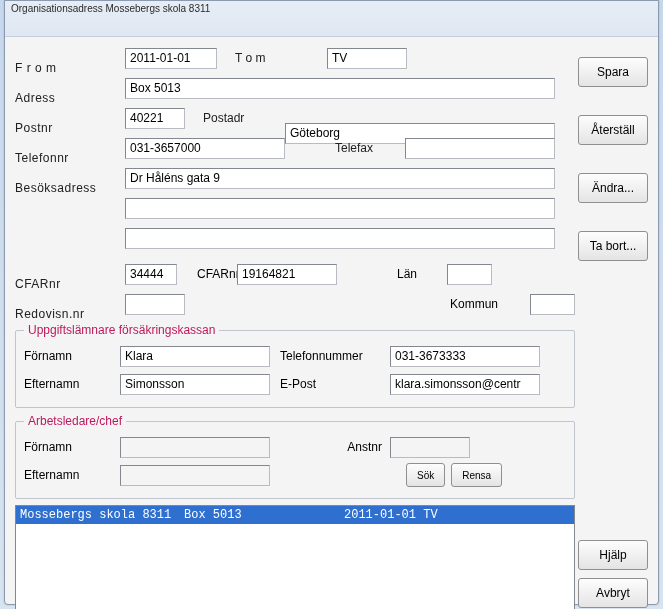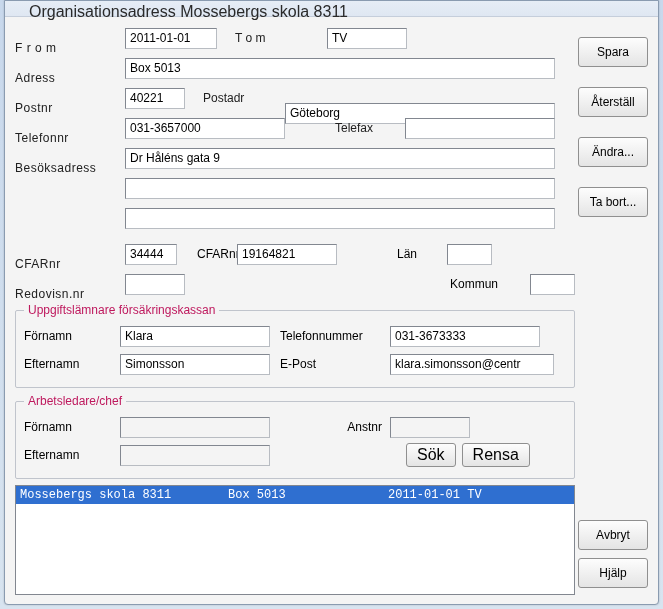--- a/index.html
+++ b/index.html
@@ -21,44 +21,44 @@
     height: 605px;
     background: #f4f4f4;
     border: 1px solid #8a9bb0;
     border-bottom-left-radius: 4px;
     border-bottom-right-radius: 4px;
     box-shadow: 0 0 2px rgba(0,0,0,0.2);
   }
   .titlebar {
     background: linear-gradient(#e6edf6, #dfe7f2);
     border-bottom: 1px solid #c5cedb;
-    padding: 2px 24px;
-    font-size: 16px;
+    padding: 2px 6px;
+    font-size: 10px;
     color: #2a2a2a;
-    height: 16px;
+    height: 36px;
   }
   .client {
     position: relative;
     width: 100%;
     height: calc(100% - 20px);
   }
   .form-area {
     position: absolute;
     left: 10px;
     top: 10px;
     width: 560px;
   }
   .btn-col {
     position: absolute;
     right: 10px;
     top: 20px;
     width: 70px;
     display: flex;
     flex-direction: column;
-    gap: 20px;
+    gap: 28px;
   }
   .btn-col-bottom {
     position: absolute;
     right: 10px;
     bottom: 12px;
     width: 70px;
     display: flex;
     flex-direction: column;
     gap: 8px;
   }
@@ -68,21 +68,21 @@
     font-size: 12px;
     background: linear-gradient(#fdfdfd, #e4e4e4);
     border: 1px solid #8f8f8f;
     border-radius: 3px;
     cursor: pointer;
   }
   button.btn-sm {
     height: 24px;
     padding: 0 10px;
     font-family: inherit;
-    font-size: 16px;
+    font-size: 10px;
     background: linear-gradient(#fdfdfd, #e4e4e4);
     border: 1px solid #8f8f8f;
     border-radius: 3px;
     cursor: pointer;
   }
   .row {
     display: flex;
     align-items: center;
     margin-bottom: 8px;
     height: 22px;
@@ -136,21 +136,21 @@
     font-family: "Courier New", monospace;
     font-size: 12px;
     line-height: 18px;
     padding: 0 4px;
     white-space: pre;
   }
   .list-row.selected {
     background: #2f6fd0;
     color: #fff;
   }
-  .list-cell1 { width: 208px; }
+  .list-cell1 { width: 164px; }
   .list-cell2 { width: 160px; }
   .list-cell3 { flex: 1; }
   .inner-row { display:flex; align-items:center; margin-bottom:6px; height:22px; }
   .inner-lbl { width: 96px; }
   .inner-lbl2 { width: 120px; padding-left: 10px;}
   .supervisor-btns { display:flex; gap:6px; margin-left:6px;}
 </style>
 </head>
 <body>
 
@@ -223,21 +223,21 @@
         <div class="inner-row">
           <span class="inner-lbl">Förnamn</span>
           <input class="txt" style="width: 150px;" value="Klara">
           <span class="inner-lbl2">Telefonnummer</span>
           <input class="txt" style="width: 150px;" value="031-3673333">
         </div>
         <div class="inner-row">
           <span class="inner-lbl">Efternamn</span>
           <input class="txt" style="width: 150px;" value="Simonsson">
           <span class="inner-lbl2">E-Post</span>
-          <input class="txt" style="width: 164px;" value="klara.simonsson@centr">
+          <input class="txt" style="width: 150px;" value="klara.simonsson@centr">
         </div>
       </fieldset>
 
       <fieldset>
         <legend>Arbetsledare/chef</legend>
         <div class="inner-row">
           <span class="inner-lbl">Förnamn</span>
           <input class="txt" style="width: 150px;" disabled="" value="">
           <span class="inner-lbl2" style="text-align:right;padding-right:8px">Anstnr</span>
           <input class="txt" style="width: 80px;" disabled="" value="">
@@ -264,18 +264,18 @@
     </div>
 
     <div class="btn-col">
       <button class="btn">Spara</button>
       <button class="btn">Återställ</button>
       <button class="btn">Ändra...</button>
       <button class="btn">Ta bort...</button>
     </div>
 
     <div class="btn-col-bottom">
+      <button class="btn">Hjälp</button>
       <button class="btn">Avbryt</button>
-      <button class="btn">Hjälp</button>
     </div>
 
   </div>
 </div>
 
 </body></html>

